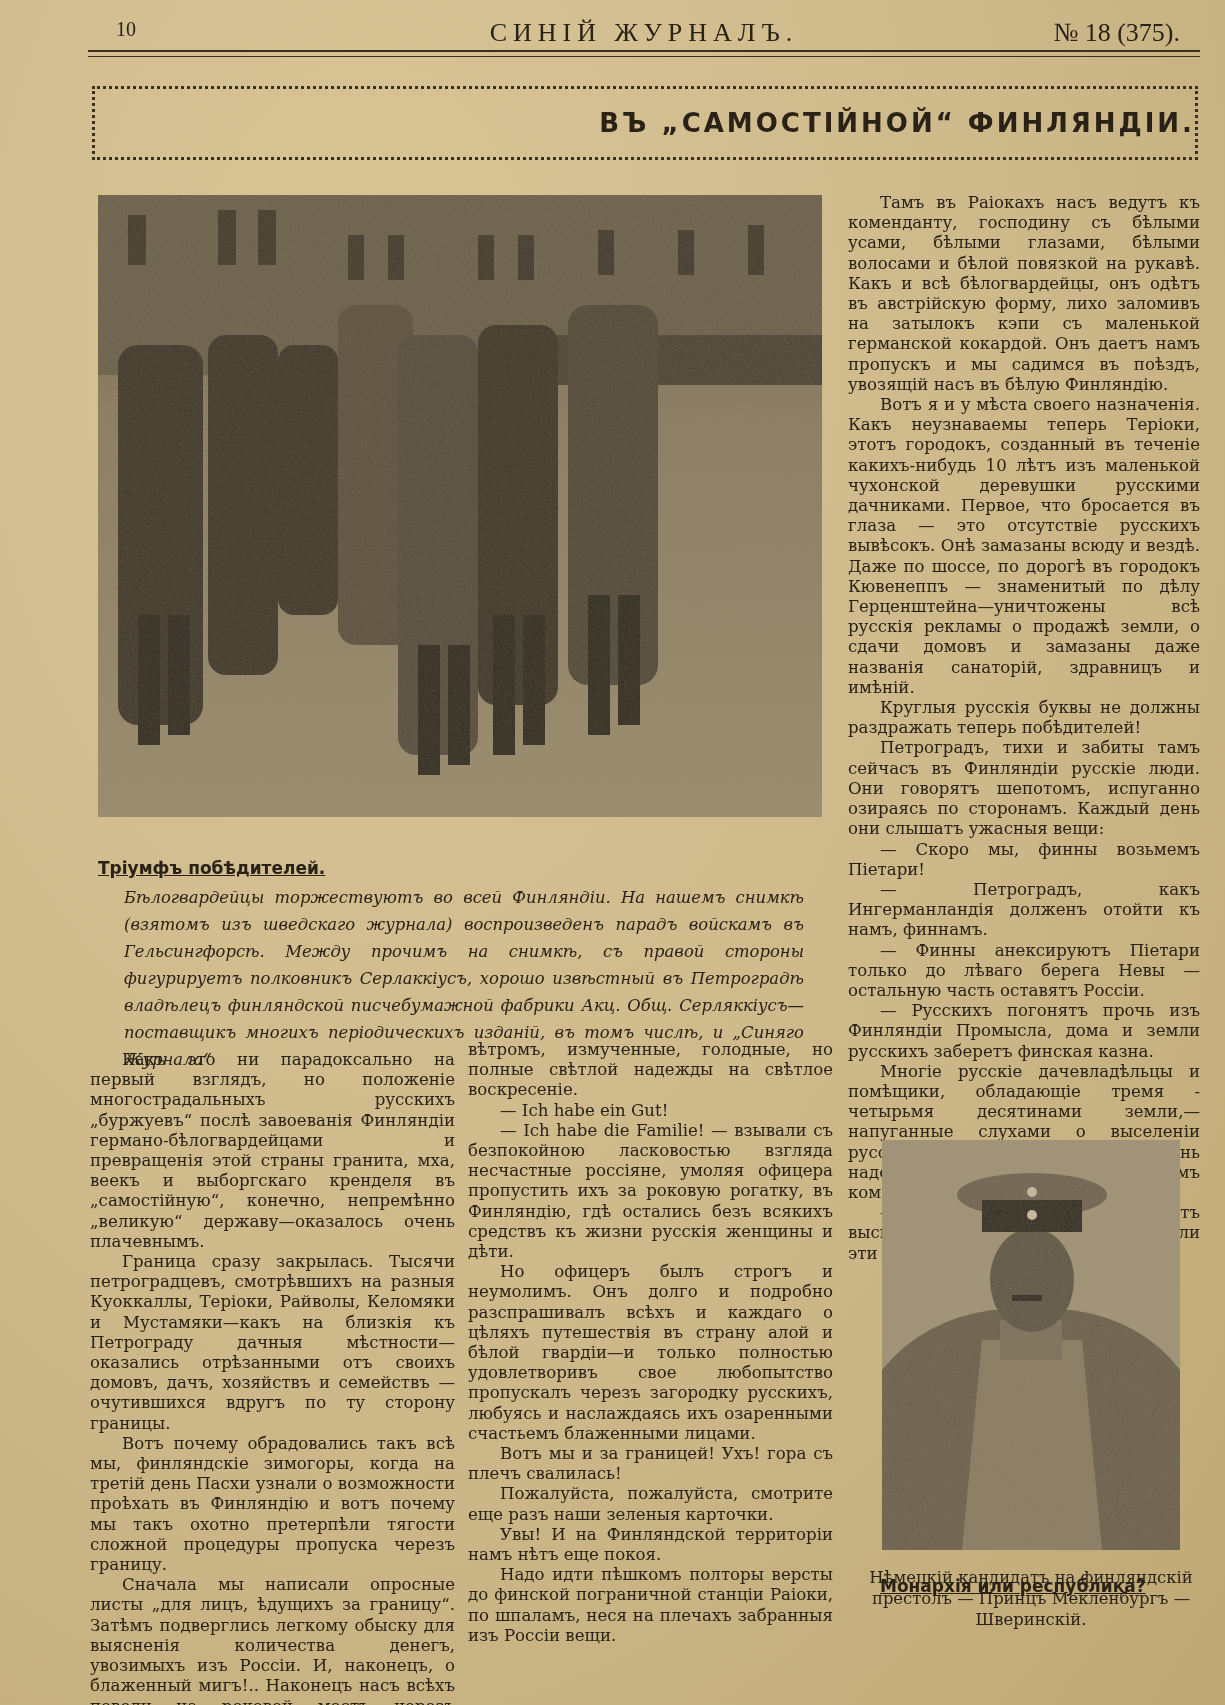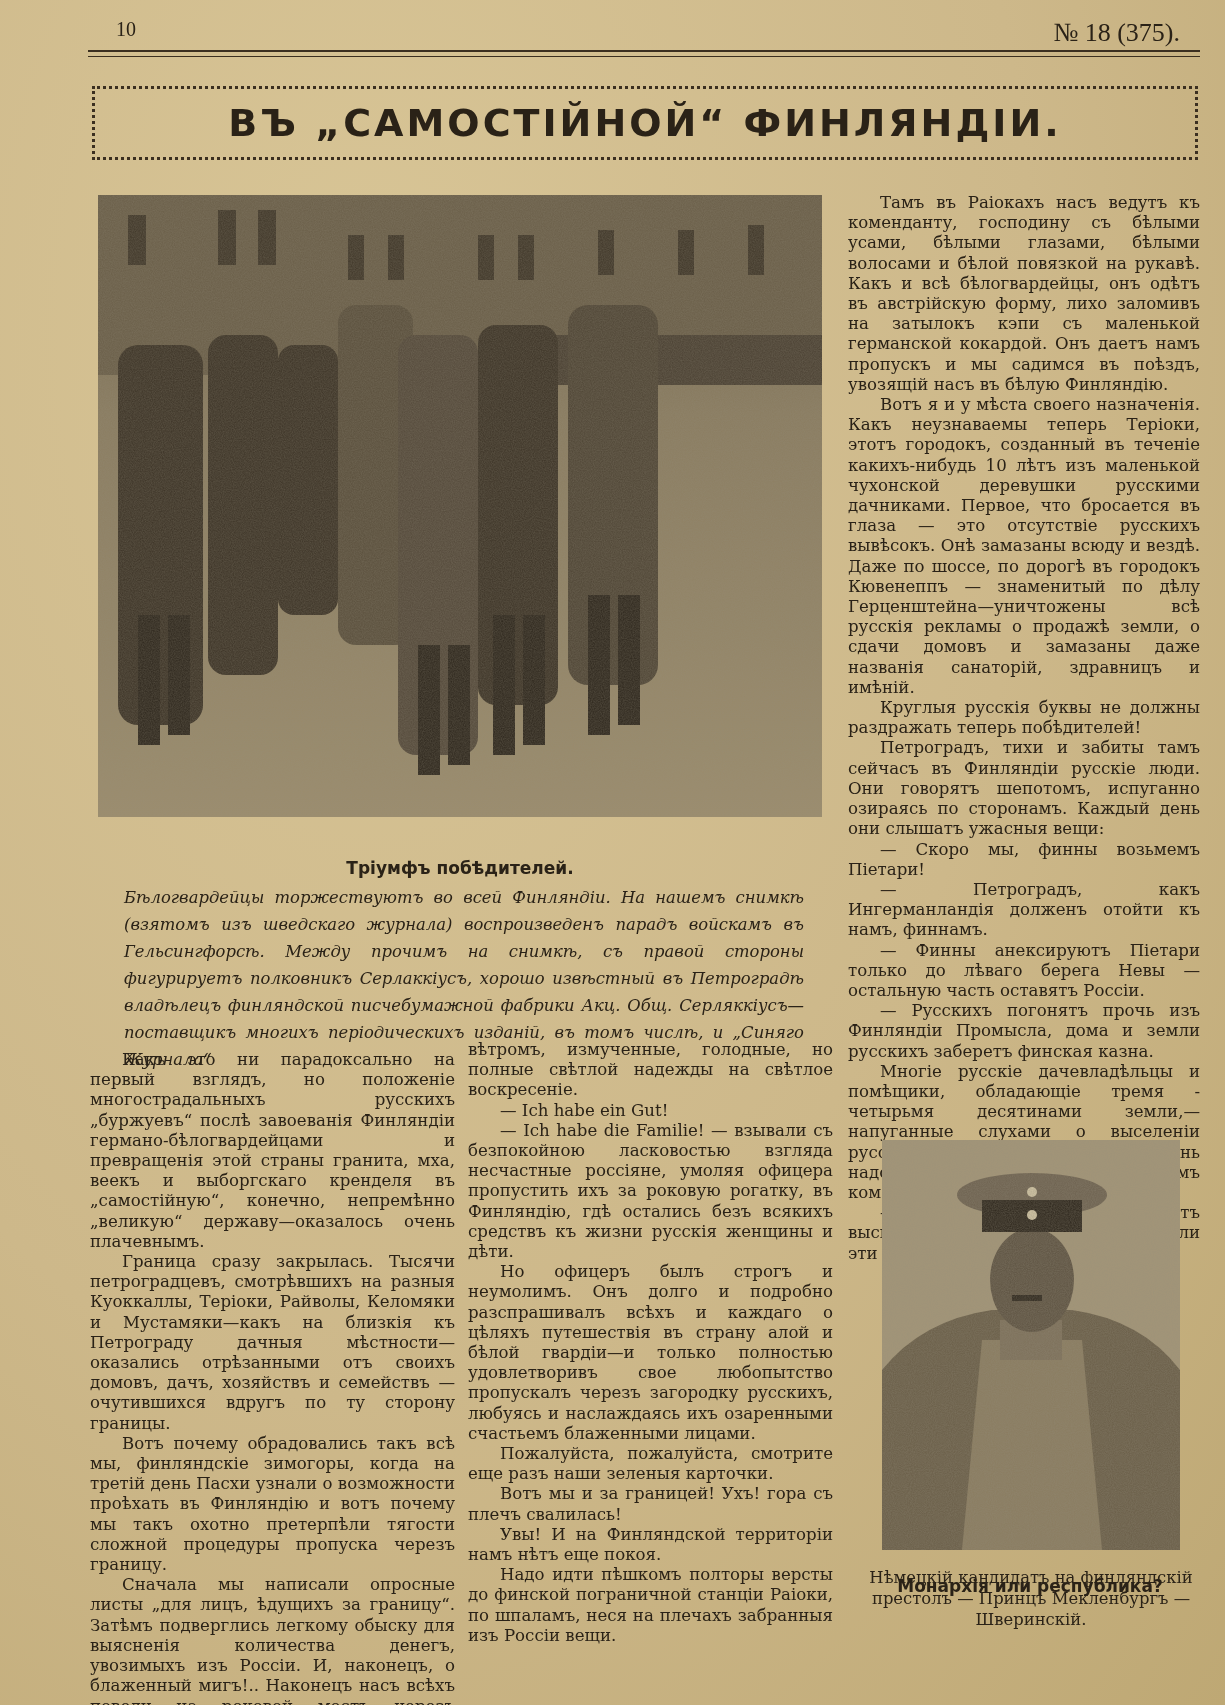--- a/index.html
+++ b/index.html
@@ -6,42 +6,43 @@
   body{width:1225px;height:1705px;background:#cdb88a;position:relative;overflow:hidden;
     font-family:"DejaVu Serif","Liberation Serif",serif;color:#2a2217;}
   .page{position:absolute;inset:0;background:
     radial-gradient(ellipse at 30% 20%, #d8c596 0%, #cdb88a 55%, #bea874 100%);}
   .hdr{position:absolute;top:14px;left:88px;width:1112px;height:40px;font-family:"Liberation Serif",serif;}
   .hdr .pg{position:absolute;left:28px;top:4px;font-size:20px;}
   .hdr .mag{position:absolute;left:0;right:0;top:4px;text-align:center;font-size:26px;letter-spacing:6px;}
   .hdr .iss{position:absolute;right:20px;top:4px;font-size:26px;}
   .hdr-rule{position:absolute;top:50px;left:88px;width:1112px;height:4px;border-top:2px solid #3b2f20;border-bottom:1px solid #3b2f20;}
   .titlebox{position:absolute;top:86px;left:92px;width:1106px;height:74px;border:3px dotted #3b2f20;box-sizing:border-box;}
-  .titlebox h1{margin:0;text-align:center;font-family:"DejaVu Sans",sans-serif;font-weight:bold;font-size:38px;line-height:68px;letter-spacing:3px;}
+  .titlebox h1{margin:0;text-align:right;font-family:"DejaVu Sans",sans-serif;font-weight:bold;font-size:26px;line-height:68px;letter-spacing:3px;}
   .photo{position:absolute;background:#7a6d56;overflow:hidden;}
   .photo .bg{position:absolute;inset:0;}
   .fig1{left:98px;top:195px;width:724px;height:622px;}
   .fig2{left:882px;top:1140px;width:298px;height:410px;}
-  .cap-title{position:absolute;font-family:"DejaVu Sans",sans-serif;font-weight:bold;text-align:center;}
+  .cap-title{position:absolute;font-family:"DejaVu Sans",sans-serif;font-weight:bold;text-decoration:underline;}
   .txt{position:absolute;font-size:16.6px;line-height:20.2px;text-align:justify;}
   .txt p{margin:0;text-indent:32px;}
   .cap-text{position:absolute;font-size:16.4px;line-height:27px;text-align:justify;font-style:italic;}
   .col-right{left:848px;top:193px;width:352px;}
   .col1{left:90px;top:1050px;width:365px;}
   .col2{left:468px;top:1040px;width:365px;}
   .sig-title{left:880px;top:1576px;width:300px;font-size:17px;}
   .sig-text{position:absolute;left:866px;top:1567px;width:330px;text-align:center;font-size:16.4px;line-height:21px;}
 </style>
 </head>
 <body>
 
 <div class="page">
 
   <div class="hdr">
     <span class="pg">10</span>
+    <div class="mag">СИНІЙ ЖУРНАЛЪ.</div>
     <span class="iss">№ 18 (375).</span>
   </div>
   <div class="hdr-rule"></div>
 
   <div class="titlebox">
     <h1>ВЪ „САМОСТІЙНОЙ“ ФИНЛЯНДІИ.</h1>
   </div>
 
   <div class="photo fig1">
     <svg class="bg" width="724" height="622" viewBox="0 0 724 622">
@@ -119,22 +120,22 @@
     <p>Вотъ почему обрадовались такъ всѣ мы, финляндскіе зимогоры, когда на третій день Пасхи узнали о возможности проѣхать въ Финляндію и вотъ почему мы такъ охотно претерпѣли тягости сложной процедуры пропуска черезъ границу.</p>
     <p>Сначала мы написали опросные листы „для лицъ, ѣдущихъ за границу“. Затѣмъ подверглись легкому обыску для выясненія количества денегъ, увозимыхъ изъ Россіи. И, наконецъ, о блаженный мигъ!.. Наконецъ насъ всѣхъ повели на роковой мостъ черезъ Сеструрѣку, оставивъ стоять тамъ до воспріятія насъ бѣлогвардейцами.</p>
 
   </div>
 
   <div class="txt col2">
     <p style="text-indent:0">вѣтромъ, измученные, голодные, но полные свѣтлой надежды на свѣтлое воскресеніе.</p>
     <p>— Ich habe ein Gut!</p>
     <p>— Ich habe die Familie! — взывали съ безпокойною ласковостью взгляда несчастные россіяне, умоляя офицера пропустить ихъ за роковую рогатку, въ Финляндію, гдѣ остались безъ всякихъ средствъ къ жизни русскія женщины и дѣти.</p>
     <p>Но офицеръ былъ строгъ и неумолимъ. Онъ долго и подробно разспрашивалъ всѣхъ и каждаго о цѣляхъ путешествія въ страну алой и бѣлой гвардіи—и только полностью удовлетворивъ свое любопытство пропускалъ черезъ загородку русскихъ, любуясь и наслаждаясь ихъ озаренными счастьемъ блаженными лицами.</p>
+    <p>Вотъ мы и за границей! Ухъ! гора съ плечъ свалилась!</p>
     <p>Пожалуйста, пожалуйста, смотрите еще разъ наши зеленыя карточки.</p>
-    <p>Вотъ мы и за границей! Ухъ! гора съ плечъ свалилась!</p>
     <p>Увы! И на Финляндской территоріи намъ нѣтъ еще покоя.</p>
     <p>Надо идти пѣшкомъ полторы версты до финской пограничной станціи Раіоки, по шпаламъ, неся на плечахъ забранныя изъ Россіи вещи.</p>
   </div>
 
   <div class="photo fig2">
     <svg class="bg" width="298" height="410" viewBox="0 0 298 410">
       <defs>
         <filter id="grain2">
             <feTurbulence type="fractalNoise" baseFrequency="0.95" numOctaves="2" seed="7"></feTurbulence>
             <feColorMatrix values="0 0 0 0 0.3  0 0 0 0 0.27  0 0 0 0 0.2  0 0 0 0.4 0"></feColorMatrix>

